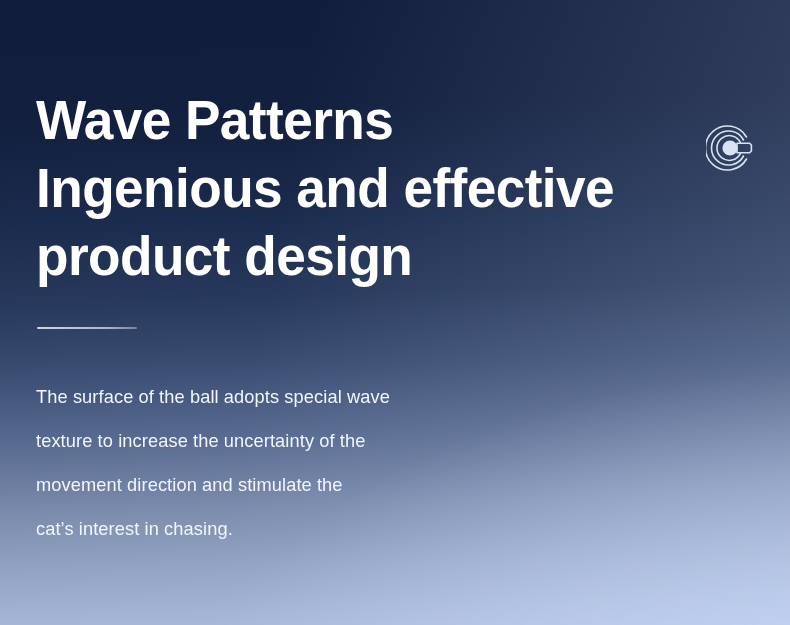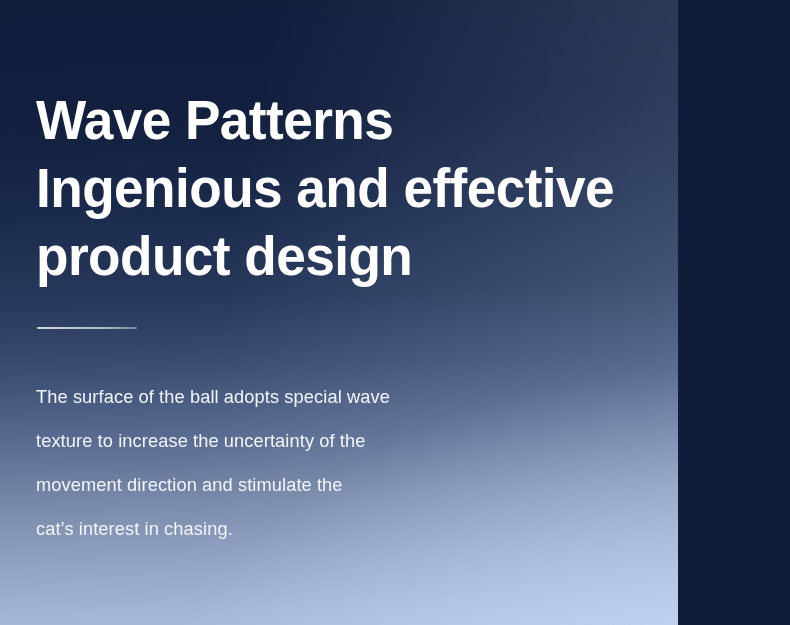--- a/index.html
+++ b/index.html
@@ -5,21 +5,21 @@
 <style>
   html, body {
     margin: 0;
     padding: 0;
     background: #0f1d3a;
   }
   * { box-sizing: border-box; }
 
   .banner {
     position: relative;
-    width: 678px;
+    width: 790px;
     height: 625px;
     overflow: hidden;
     font-family: "Liberation Sans", "DejaVu Sans", sans-serif;
     
     background:
       radial-gradient(130% 95% at 105% 118%, rgba(200,216,248,0.72) 0%, rgba(200,216,248,0.34) 34%, rgba(200,216,248,0.0) 62%),
       linear-gradient(178deg,
         #101e3c 0%,
         #121f3e 18%,
         #1b2b4d 34%,

